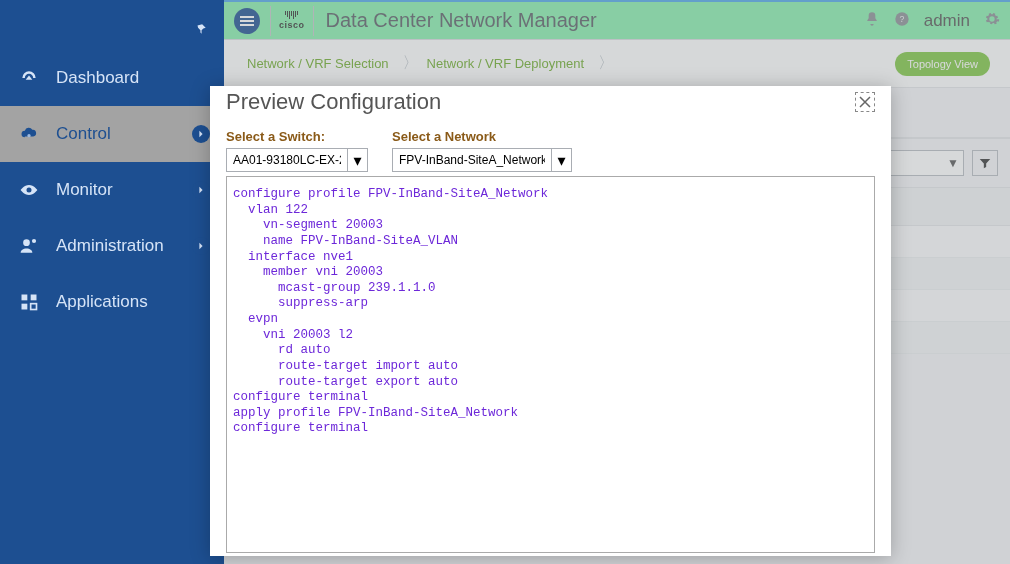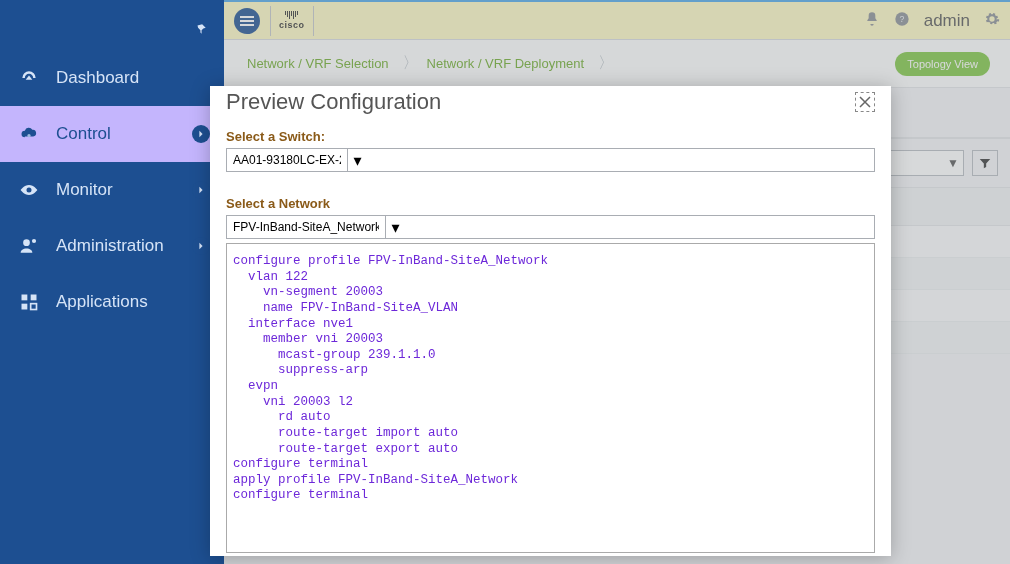--- a/index.html
+++ b/index.html
@@ -7,29 +7,29 @@
 .app { display: flex; width: 100%; height: 100%; position: relative; }
 
 
 .sidebar { width: 224px; background: #1d4f91; color: #d6e4f7; display: flex; flex-direction: column; padding-top: 16px; }
 .sidebar .pin-row { height: 30px; display:flex; justify-content:flex-end; align-items:center; padding-right:16px; }
 .sidebar .pin-row svg { fill:#d6e4f7; width:14px; height:14px; }
 .sidebar .nav { list-style:none; margin-top:4px; }
 .sidebar .nav li { display:flex; align-items:center; height:56px; padding:0 18px; font-size:17px; cursor:pointer; position:relative; }
 .sidebar .nav li .icon { width:22px; height:22px; display:flex; align-items:center; justify-content:center; margin-right:16px; }
 .sidebar .nav li .icon svg { fill:#d6e4f7; }
-.sidebar .nav li.active { background:#c4b5fd; color:#1d4f91; }
+.sidebar .nav li.active { background:#a3a3a3; color:#1d4f91; }
 .sidebar .nav li.active .icon svg { fill:#1d4f91; }
 .sidebar .nav li .chevron { position:absolute; right:14px; width:18px; height:18px; border-radius:50%; background:#1d4f91; display:flex; align-items:center; justify-content:center; }
 .sidebar .nav li .chevron svg { fill:#d6e4f7; width:8px; height:8px; }
 .sidebar .nav li.active .chevron { background:#1d4f91; }
 
 
 .main { flex:1; display:flex; flex-direction:column; background:#f4f5f7; position:relative; }
-.topbar { height:40px; background:#fef9c3; display:flex; align-items:center; padding:0 10px; border-bottom:1px solid #d7dbdf; border-top:2px solid #4da7e8; }
+.topbar { height:40px; background:#86efac; display:flex; align-items:center; padding:0 10px; border-bottom:1px solid #d7dbdf; border-top:2px solid #4da7e8; }
 .menu-btn { width:26px; height:26px; border-radius:50%; background:#1d4f91; display:flex; align-items:center; justify-content:center; margin-right:10px; }
 .menu-btn svg { fill:#fff; width:14px; height:10px; }
 .vendor { font-size:10px; letter-spacing:0.5px; color:#333; display:flex; flex-direction:column; align-items:center; margin-right:6px; padding:0 8px; border-left:1px solid #c3c6ca; border-right:1px solid #c3c6ca; height:30px; justify-content:center; }
 .vendor .bars { display:flex; gap:1px; margin-bottom:1px; }
 .vendor .bars span { display:inline-block; width:1px; background:#333; }
 .app-title { font-size:20px; color:#5a5f66; font-weight:300; margin-left:6px; }
 .topbar-right { margin-left:auto; display:flex; align-items:center; gap:14px; color:#6b6f75; }
 .topbar-right svg { fill:#8b8f95; width:16px; height:16px; }
 .topbar-right .user { font-size:17px; color:#555; }
 
@@ -52,21 +52,21 @@
 
 
 .dim { position:absolute; left:224px; top:0; right:0; bottom:0; background:rgba(140,145,150,0.35); pointer-events:none; }
 
 
 .modal { position:absolute; left:210px; top:86px; width:681px; height:470px; background:#fff; box-shadow:0 2px 18px rgba(0,0,0,0.25); padding:3px 16px; display:flex; flex-direction:column; }
 .modal .titlebar { display:flex; align-items:center; }
 .modal .titlebar h2 { font-size:22px; font-weight:400; color:#555; }
 .modal .titlebar .close { margin-left:auto; width:20px; height:20px; border:1px dashed #888; display:flex; align-items:center; justify-content:center; }
 .modal .titlebar .close svg { width:12px; height:12px; stroke:#666; }
-.modal .selects { display:flex; gap:24px; margin-top:14px;flex-direction:column; }
+.modal .selects { display:flex; gap:24px; margin-top:14px; }
 .modal .selcol { display:flex; flex-direction:column; }
 .modal .selcol label { font-size:13px; font-weight:bold; color:#8a5a18; margin-bottom:4px; }
 .modal .sel-field { border:1px solid #a9adb3; height:24px; display:flex; align-items:center; position:relative; background:#fff; }
 .modal .sel-field input { border:none; height:22px; padding:0 6px; font-size:12px; width:120px; outline:none; }
 .modal .sel-field.wide input { width:158px; }
 .modal .sel-field .dd { width:20px; height:22px; border-left:1px solid #a9adb3; display:flex; align-items:center; justify-content:center; }
 .modal .genlabel { margin-top:26px; font-size:13px; color:#222; }
 .modal .cfgbox { flex:1; border:1px solid #aaa; margin-top:4px; padding:10px 6px; font-family: "Courier New", monospace; font-size:12.5px; color:#6d28d9; white-space:pre; overflow:auto; line-height:1.25; }
 </style>
 </head>
@@ -161,20 +161,21 @@
             <span style="height:4px"></span>
             <span style="height:6px"></span>
             <span style="height:8px"></span>
             <span style="height:5px"></span>
             <span style="height:8px"></span>
             <span style="height:6px"></span>
             <span style="height:4px"></span>
           </div>
         <span style="font-weight:bold;font-size:9px">cisco</span>
       </div>
+      <span class="app-title">Data Center Network Manager</span>
       <div class="topbar-right">
         <span><svg viewBox="0 0 24 24">
               <path d="M12 2a5 5 0 00-5 5v4l-2 3v1h14v-1l-2-3V7a5 5 0 00-5-5zm0 20a2.5 2.5 0 002.5-2.5h-5A2.5 2.5 0 0012 22z"></path>
             </svg></span>
         <span><svg viewBox="0 0 24 24">
               <circle cx="12" cy="12" r="10"></circle>
               <text x="12" y="17" text-anchor="middle" font-size="13" fill="#eceff2" font-family="Arial">?</text>
             </svg></span>
         <span class="user">admin</span>
         <span><svg viewBox="0 0 24 24">

